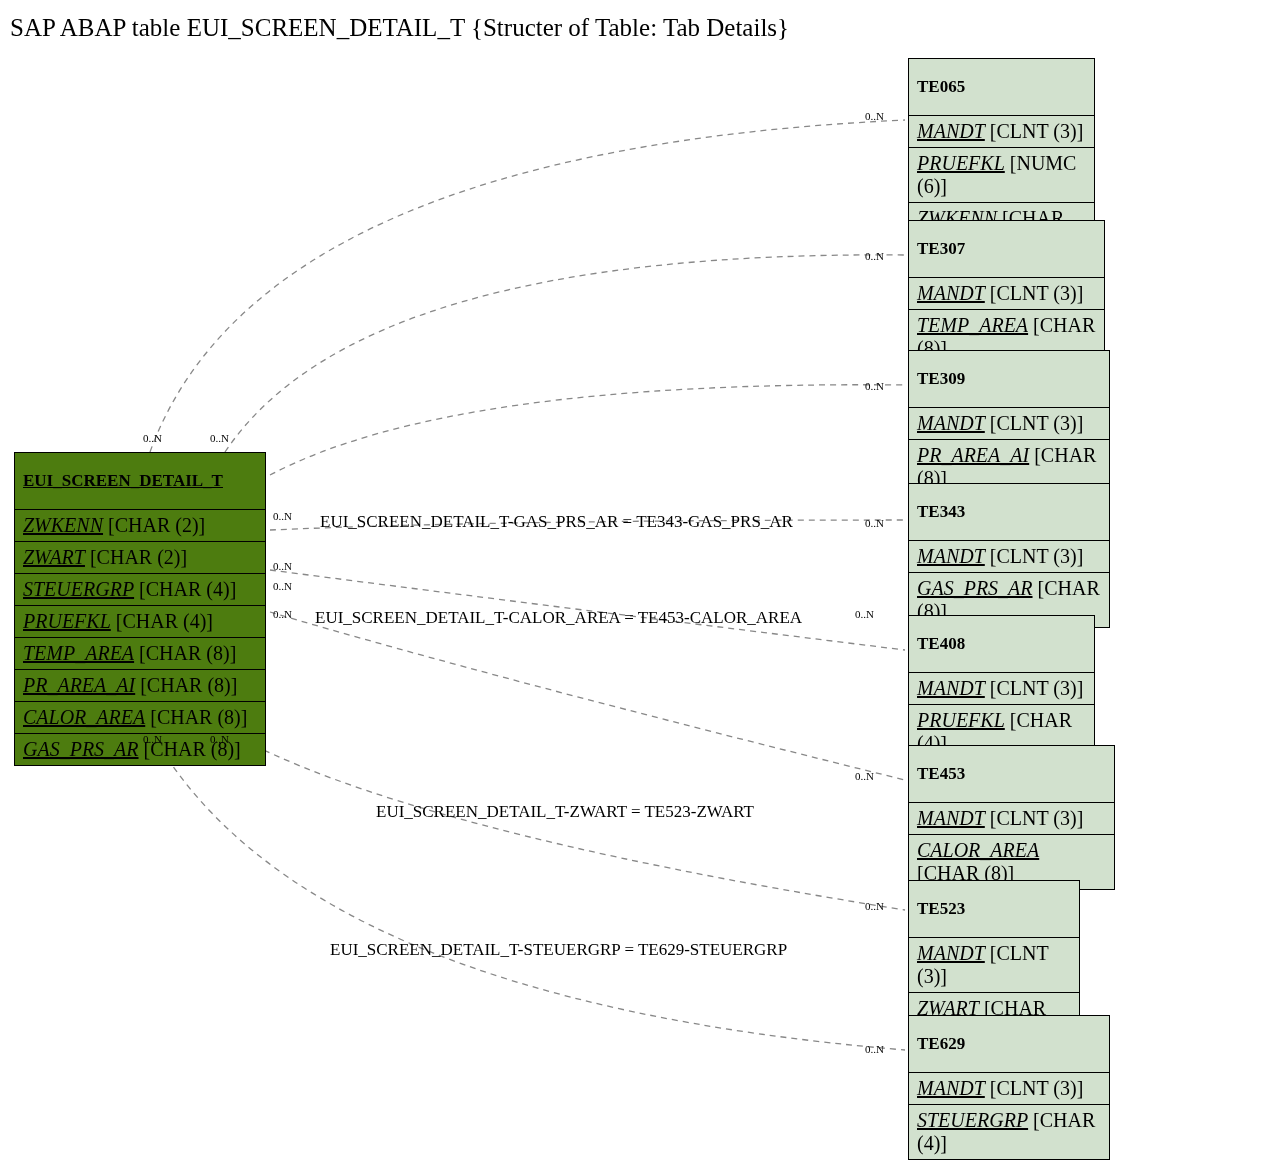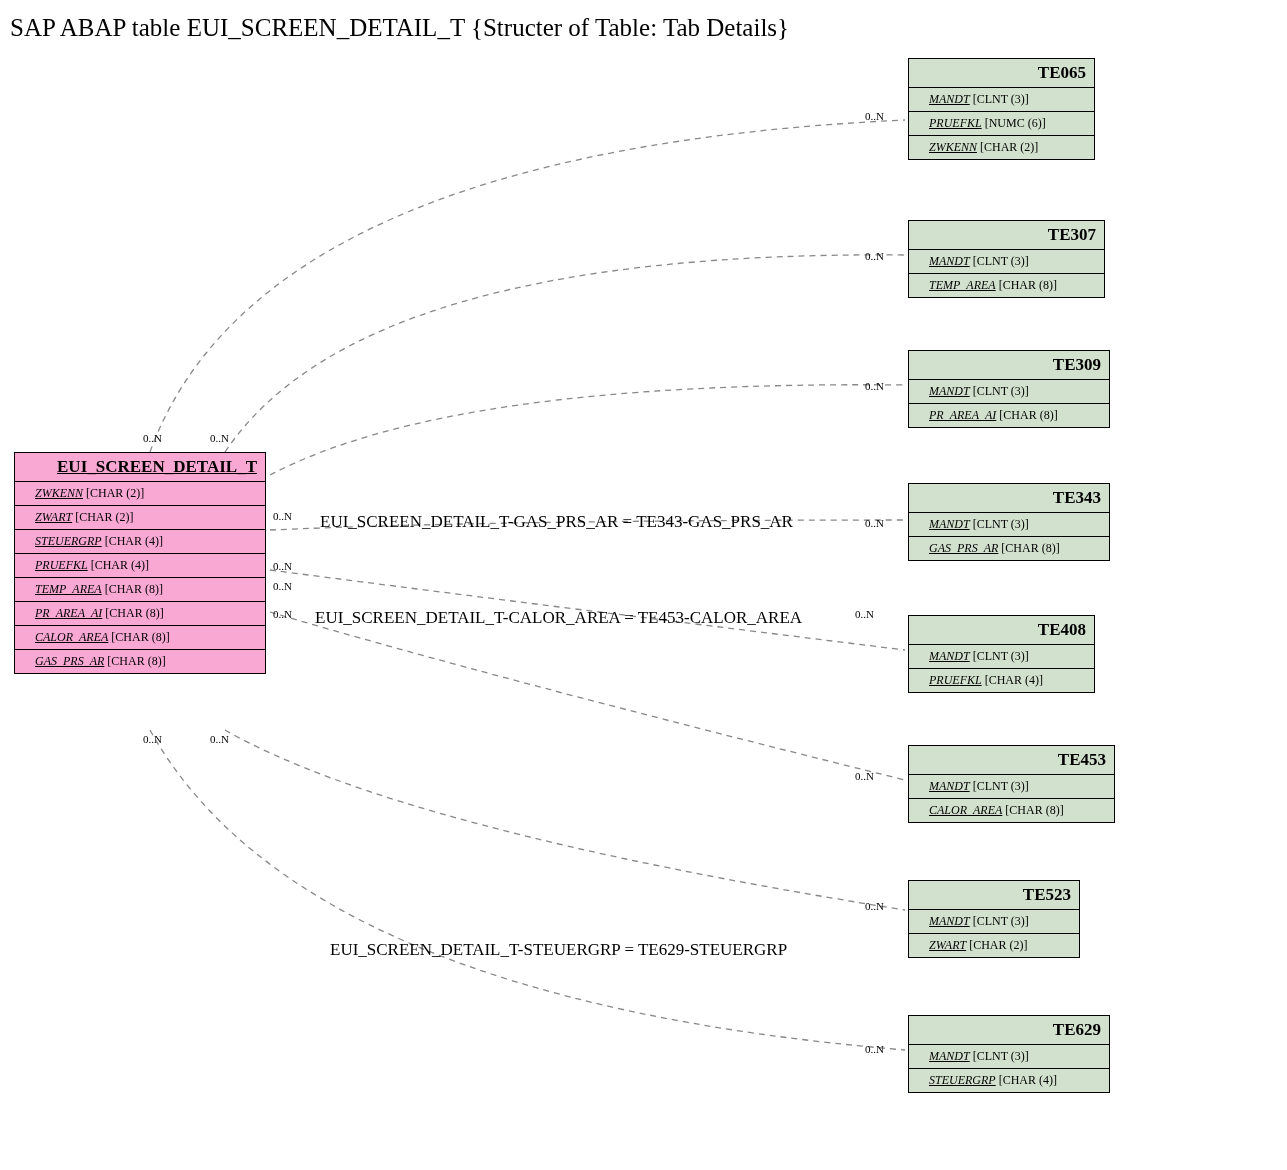--- a/index.html
+++ b/index.html
@@ -1,23 +1,23 @@
 <!DOCTYPE html>
 <html><head>
 <meta charset="utf-8">
 <style>
 html,body{margin:0;padding:0;background:#fff;font-family:Georgia,'Times New Roman',serif;color:#000}
 .canvas{position:relative;width:1239px;height:1170px}
 .title{position:absolute;left:10px;top:14px;font-size:25px}
 .ent{position:absolute;border:1px solid #000}
-.ent .hdr{font-weight:bold;text-align:right;padding:4px 8px;border-bottom:1px solid #000;font-size:17px}
-.ent .row{padding:4px 20px;border-bottom:1px solid #000;font-size:12px}
+.ent .hdr{font-weight:bold;text-align:left;padding:18px 8px;border-bottom:1px solid #000;font-size:17px}
+.ent .row{padding:4px 8px;border-bottom:1px solid #000;font-size:20px}
 .ent .row:last-child{border-bottom:none}
 .ent .fname{font-style:italic;text-decoration:underline}
-.main .hdr,.main .row{background:#f9a8d4}
+.main .hdr,.main .row{background:#4d7c0f}
 .main .hdr{font-size:17px;text-decoration:underline}
 .rel .hdr,.rel .row{background:#d2e1ce}
 .lbl{position:absolute;font-size:17px;white-space:nowrap}
 .card{position:absolute;font-size:11px}
 </style>
 </head>
 <body>
 
 <div class="canvas">
 
@@ -92,20 +92,21 @@
 </div>
 
 <div class="ent rel" style="left:908px;top:1015px;width:200px">
   <div class="hdr">TE629</div>
   <div class="row"><span class="fname">MANDT</span> <span>[CLNT (3)]</span></div>
   <div class="row"><span class="fname">STEUERGRP</span> <span>[CHAR (4)]</span></div>
 </div>
 
 <div class="lbl" style="left:320px;top:512px">EUI_SCREEN_DETAIL_T-GAS_PRS_AR = TE343-GAS_PRS_AR</div>
 <div class="lbl" style="left:315px;top:608px">EUI_SCREEN_DETAIL_T-CALOR_AREA = TE453-CALOR_AREA</div>
+<div class="lbl" style="left:376px;top:802px">EUI_SCREEN_DETAIL_T-ZWART = TE523-ZWART</div>
 <div class="lbl" style="left:330px;top:940px">EUI_SCREEN_DETAIL_T-STEUERGRP = TE629-STEUERGRP</div>
 
 <div class="card" style="left:865px;top:110px">0..N</div>
 <div class="card" style="left:865px;top:250px">0..N</div>
 <div class="card" style="left:865px;top:380px">0..N</div>
 <div class="card" style="left:865px;top:517px">0..N</div>
 <div class="card" style="left:855px;top:608px">0..N</div>
 <div class="card" style="left:855px;top:770px">0..N</div>
 <div class="card" style="left:865px;top:900px">0..N</div>
 <div class="card" style="left:865px;top:1043px">0..N</div>

